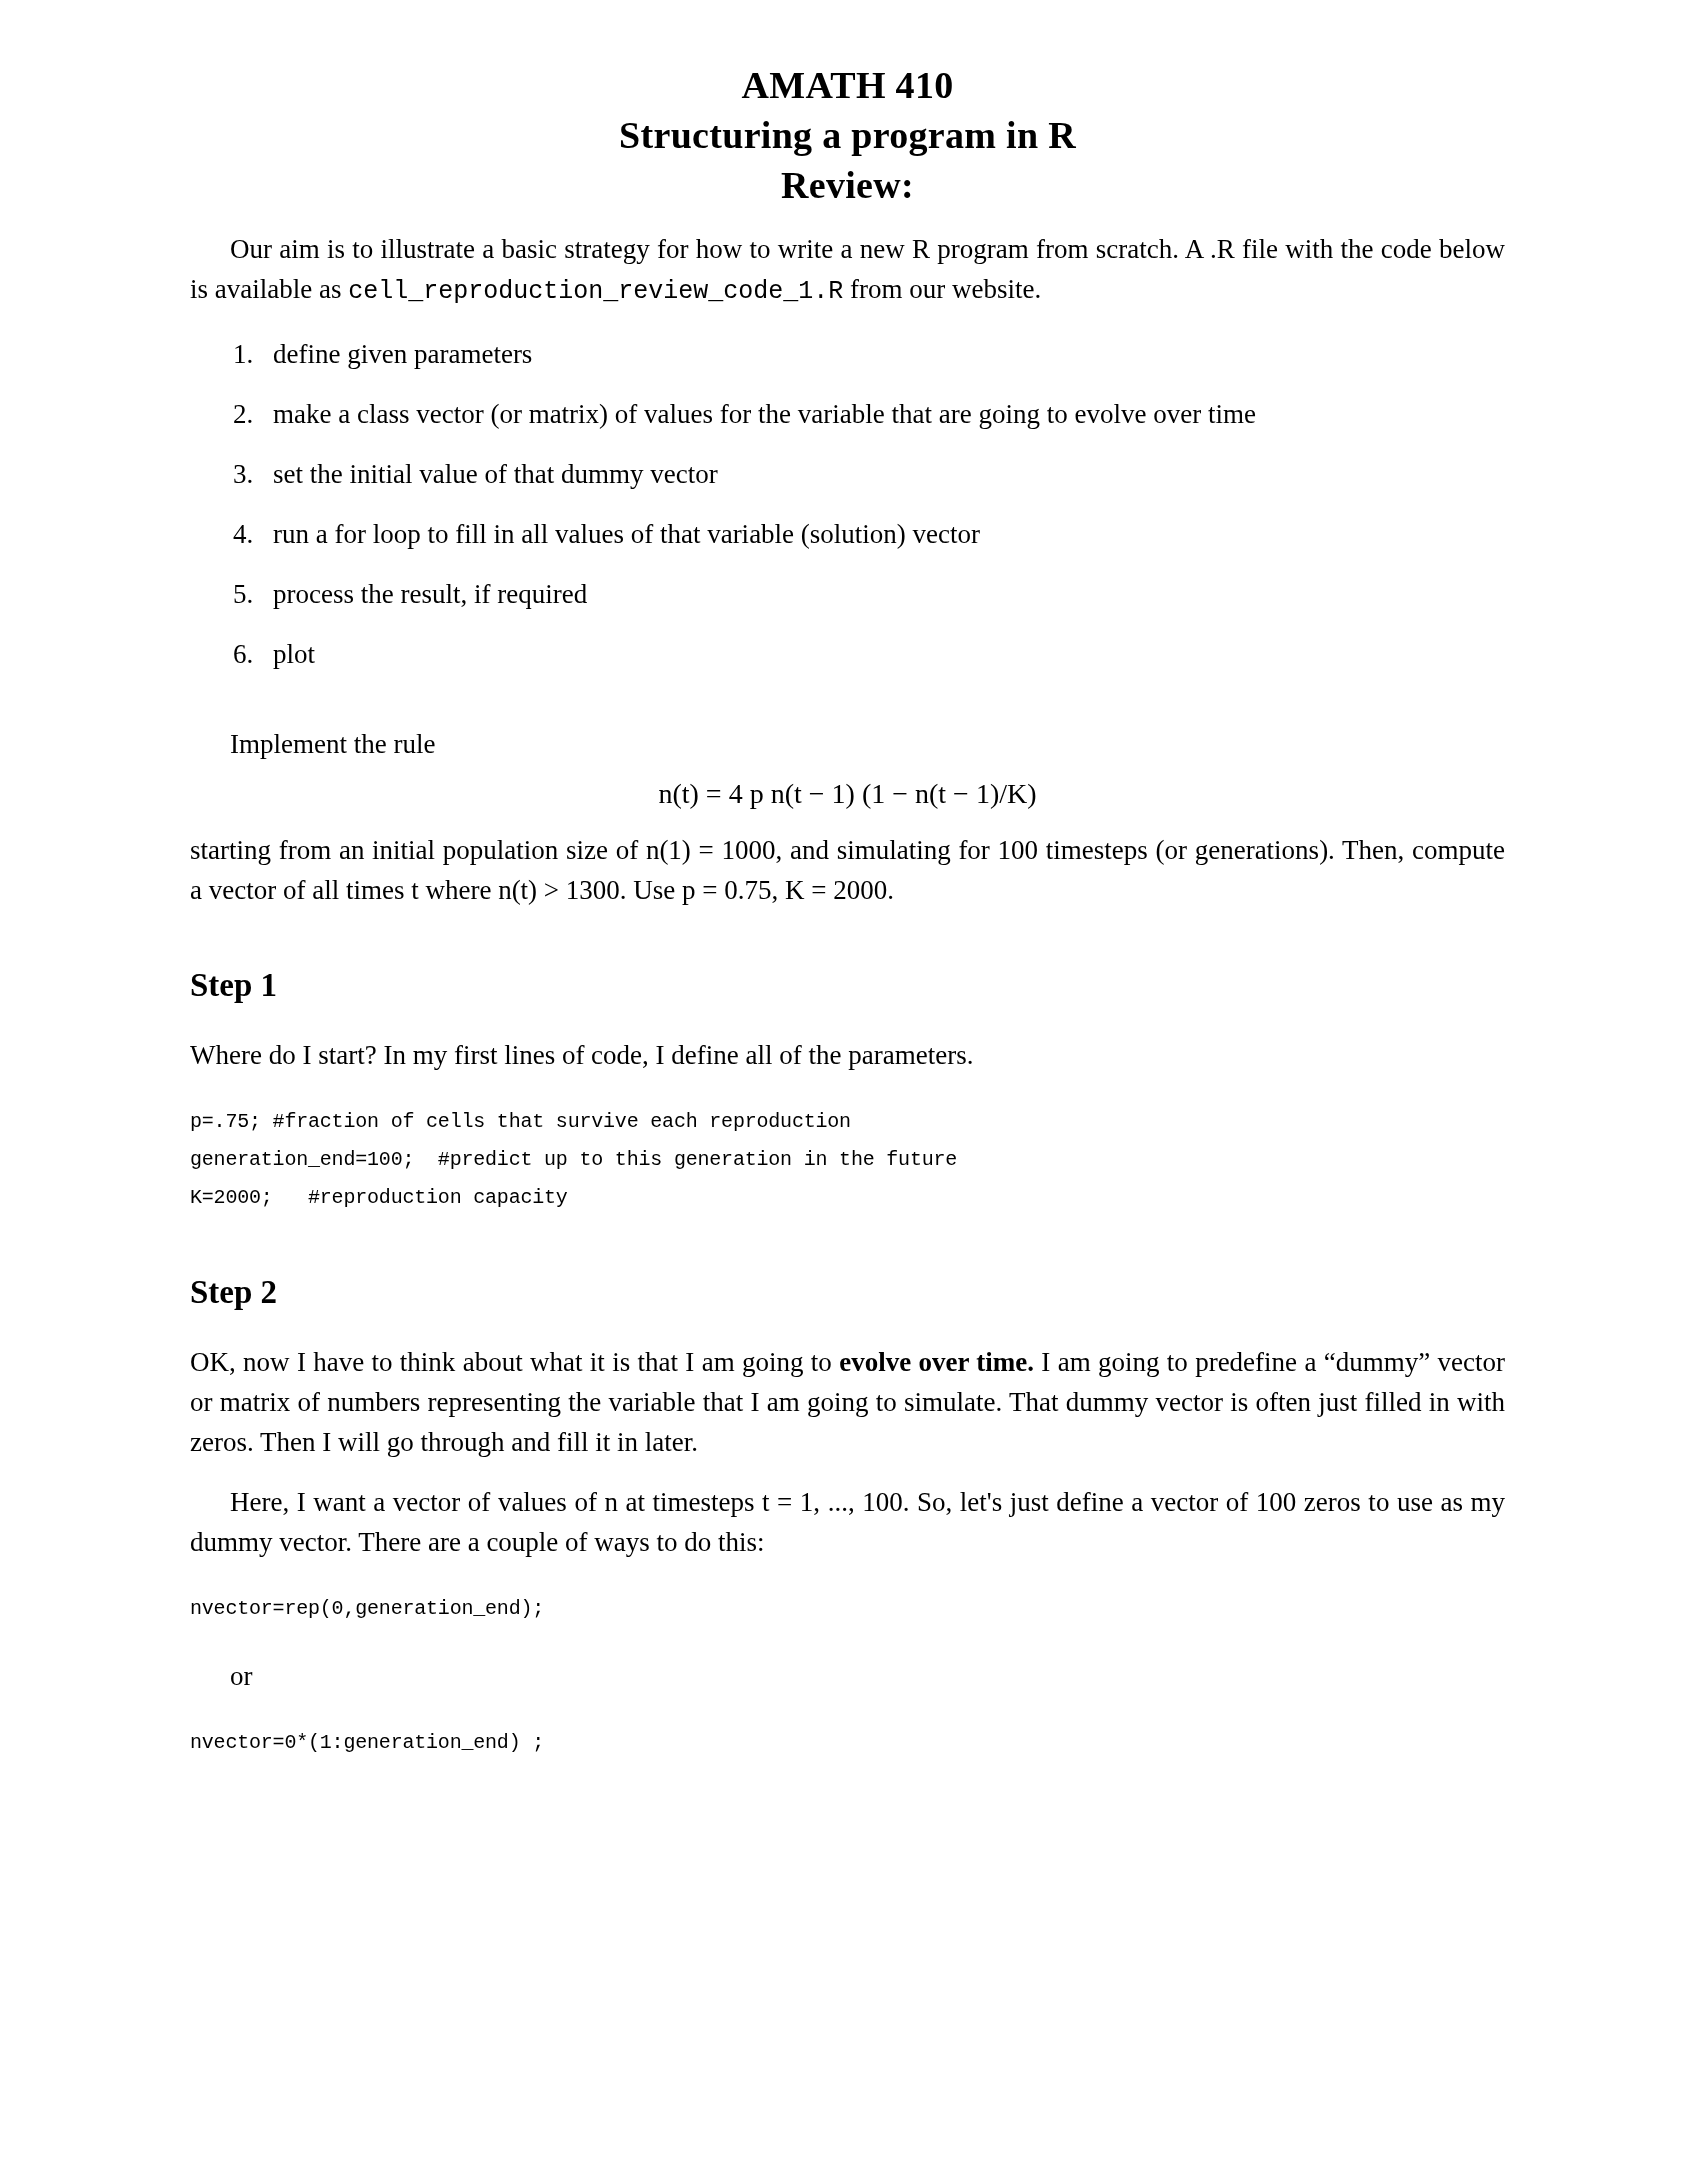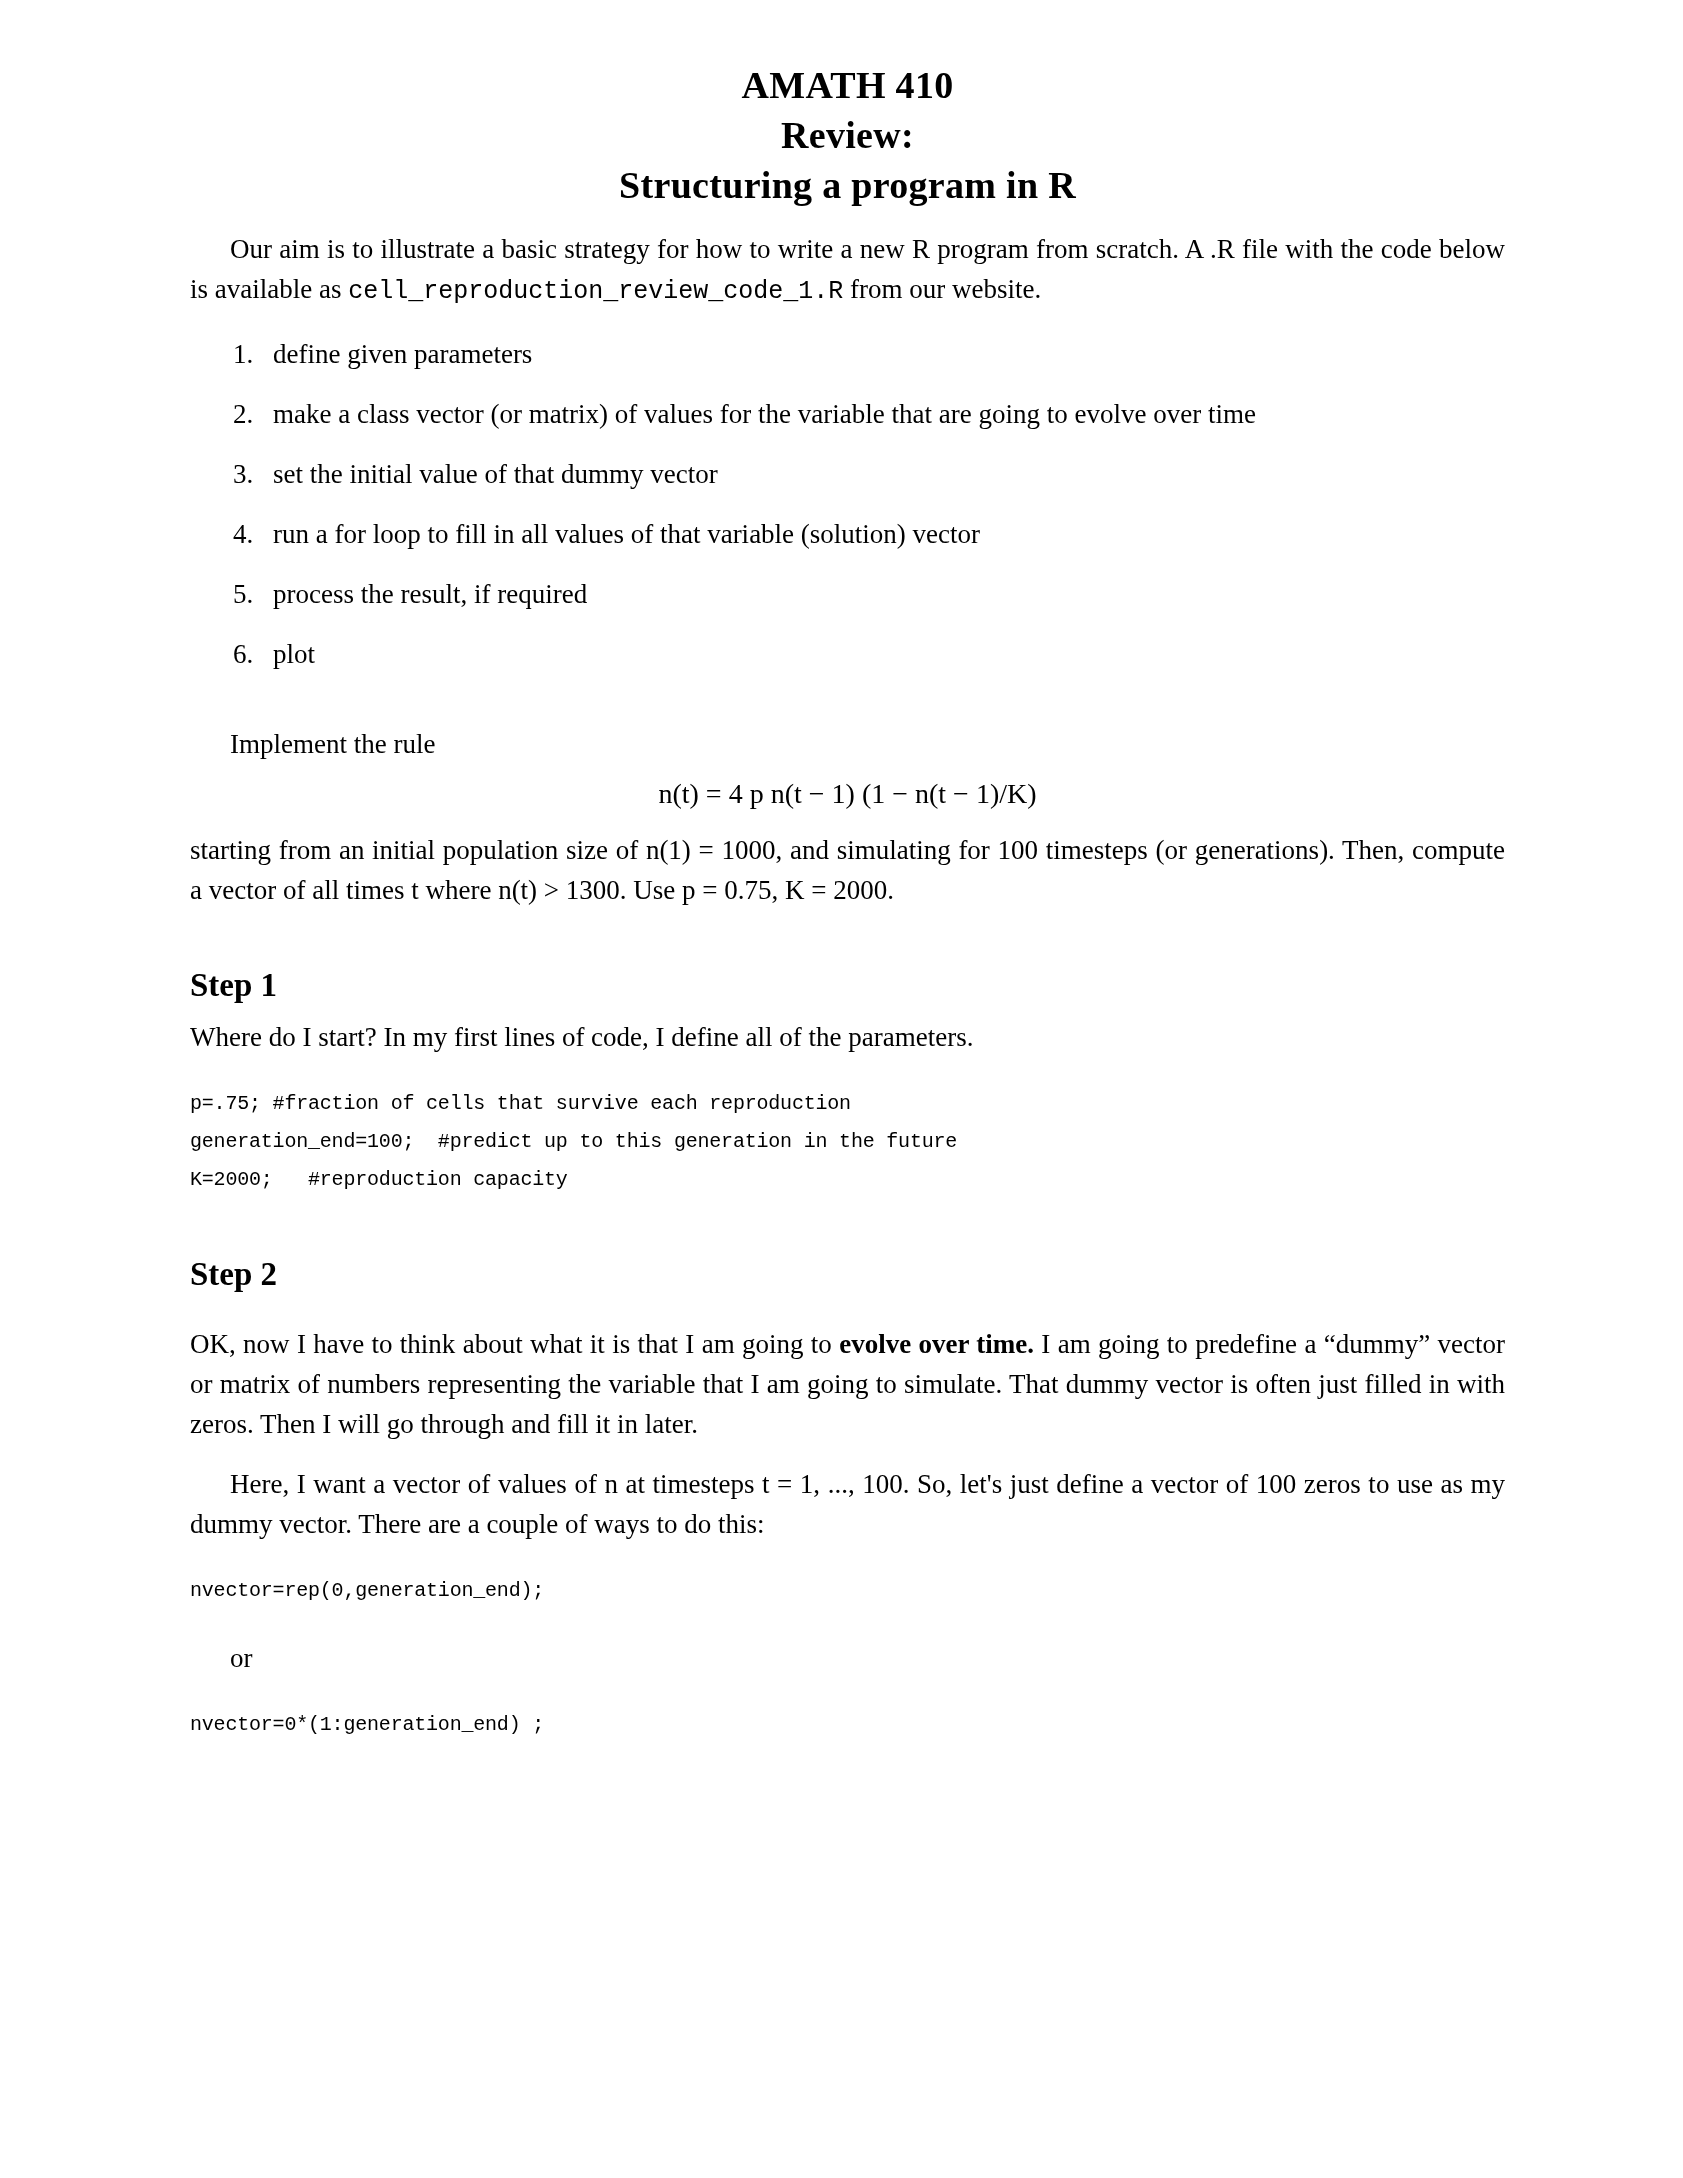--- a/index.html
+++ b/index.html
@@ -120,22 +120,22 @@
   .spacer-sm { height: 10px; }
 </style>
 </head>
 <body>
 
 <div class="page">
   <div class="content">
 
     <div class="title-block">
       <div class="title-line t1">AMATH 410</div>
+      <div class="title-line t3">Structuring a program in R</div>
       <div class="title-line t2">Review:</div>
-      <div class="title-line t3">Structuring a program in R</div>
     </div>
 
     <p class="body intro indent"><span>Our aim is to illustrate a basic strategy for how to write a new R program from scratch. A .R file with the code below is available as </span><code>cell_reproduction_review_code_1.R</code><span> from our website.</span></p>
 
     <ol class="steps">
       <li><span class="num">1.</span><span>define given parameters</span></li>
       <li><span class="num">2.</span><span>make a class vector (or matrix) of values for the variable that are going to evolve over time</span></li>
       <li><span class="num">3.</span><span>set the initial value of that dummy vector</span></li>
       <li><span class="num">4.</span><span>run a for loop to fill in all values of that variable (solution) vector</span></li>
       <li><span class="num">5.</span><span>process the result, if required</span></li>
@@ -145,21 +145,21 @@
 
     <div class="spacer-sm"></div>
 
     <p class="body indent">Implement the rule</p>
 
     <div class="equation">n(t) = 4 p n(t − 1) (1 − n(t − 1)/K)</div>
 
     <p class="body">starting from an initial population size of n(1) = 1000, and simulating for 100 timesteps (or generations). Then, compute a vector of all times t where n(t) &gt; 1300. Use p = 0.75, K = 2000.</p>
 
     <h2 class="step-head">Step 1</h2>
-    <p class="body" style="margin-top:12px;">Where do I start? In my first lines of code, I define all of the parameters.</p>
+    <p class="body" style="margin-top:30px;">Where do I start? In my first lines of code, I define all of the parameters.</p>
     <pre class="code">p=.75; #fraction of cells that survive each reproduction
 generation_end=100;  #predict up to this generation in the future
 K=2000;   #reproduction capacity</pre>
 
     <h2 class="step-head">Step 2</h2>
     <p class="body" style="margin-top:30px;"><span>OK, now I have to think about what it is that I am going to </span><b>evolve over time.</b><span> I am going to predefine a “dummy” vector or matrix of numbers representing the variable that I am going to simulate. That dummy vector is often just filled in with zeros. Then I will go through and fill it in later.</span></p>
     <p class="body indent tight">Here, I want a vector of values of n at timesteps t = 1, ..., 100. So, let's just define a vector of 100 zeros to use as my dummy vector. There are a couple of ways to do this:</p>
     <pre class="code">nvector=rep(0,generation_end);</pre>
     <div class="or-line">or</div>
     <pre class="code">nvector=0*(1:generation_end) ;</pre>

